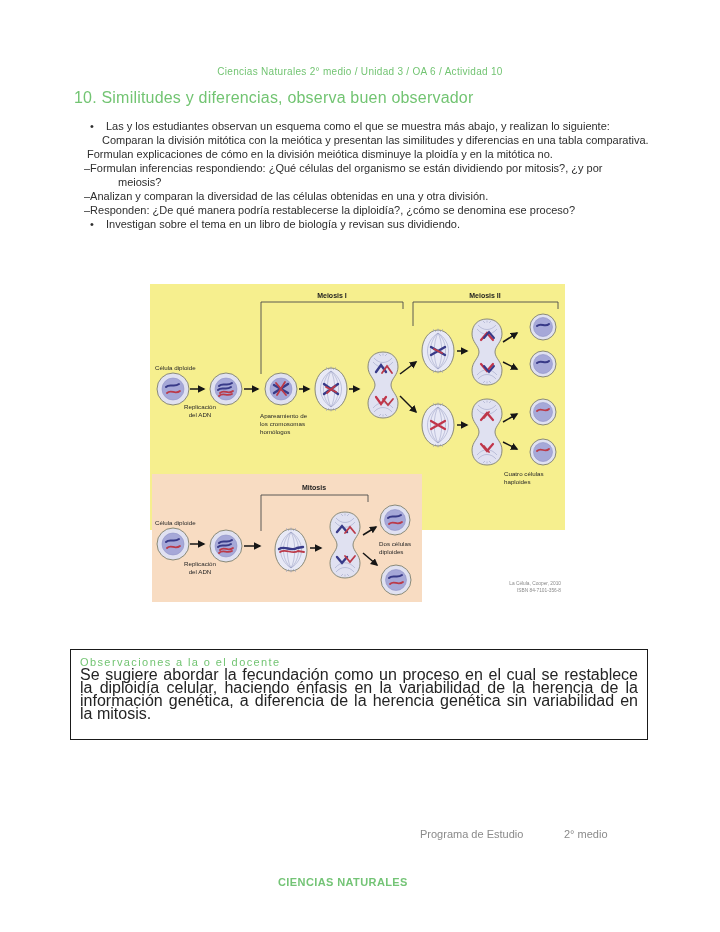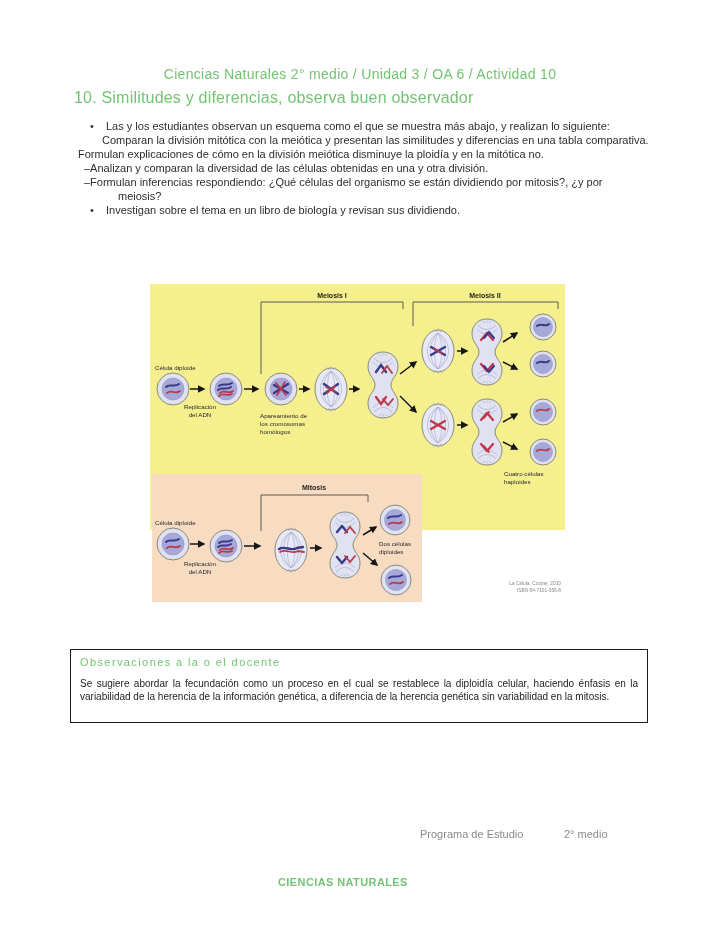--- a/index.html
+++ b/index.html
@@ -3,31 +3,31 @@
 <meta charset="utf-8">
 <style>
   html,body{margin:0;padding:0;}
   body{
     width:720px;height:932px;position:relative;background:#ffffff;
     font-family:"Liberation Sans",sans-serif;color:#2e2e2e;overflow:hidden;
   }
   
   .breadcrumb{
     position:absolute;top:66px;left:0;width:720px;text-align:center;
-    font-size:14px;color:#72c472;letter-spacing:.3px;
+    font-size:10px;color:#72c472;letter-spacing:.3px;
   }
   .activity-title{
     position:absolute;top:89px;left:74px;font-size:16px;color:#72c472;letter-spacing:.2px;
   }
   
   .instr{position:absolute;top:119px;left:70px;width:578px;font-size:11px;line-height:14px;}
   .bullet{position:relative;padding-left:36px;padding-right:35px;}
   .bullet::before{content:"•";position:absolute;left:20px;top:0;}
   .step-a{margin-left:32px;width:527px;padding-left:22px;text-indent:-22px;text-align:justify;}
-  .step-b{margin-left:8px;width:556px;}
+  .step-b{margin-left:17px;width:556px;}
   .step-c{margin-left:14px;width:506px;padding-left:34px;text-indent:-34px;}
   
   .diagram{position:absolute;top:284px;left:150px;width:420px;height:322px;}
   .cmem{fill:#e0e1f1;stroke:#8a8a78;stroke-width:1;}
   .cnuc{fill:#a6a8d8;stroke:#9193c8;stroke-width:.6;}
   .sp{fill:#e8e9f6;stroke:#8a8a78;stroke-width:1;}
   .fib{fill:none;stroke:#9aa0c4;stroke-width:.55;}
   .chB{fill:none;stroke:#383a88;stroke-width:2;stroke-linecap:round;}
   .chB2{fill:none;stroke:#383a88;stroke-width:2.4;stroke-linecap:round;}
   .chR{fill:none;stroke:#bb3a49;stroke-width:1.8;stroke-linecap:round;}
@@ -36,39 +36,40 @@
   .brk{fill:none;stroke:#4a4a4a;stroke-width:.9;}
   .lbl{font-family:"Liberation Sans",sans-serif;font-size:6.2px;fill:#262626;}
   .lblB{font-family:"Liberation Sans",sans-serif;font-size:7px;font-weight:bold;fill:#1e1e1e;}
   .credit{font-family:"Liberation Sans",sans-serif;font-size:4.8px;fill:#8a8a8a;}
   
   .note-box{
     position:absolute;top:649px;left:70px;width:558px;border:1px solid #1a1a1a;
     padding:6px 9px 19px 9px;
   }
   .note-title{font-size:11px;color:#72c472;letter-spacing:1.4px;}
-  .note-body{margin-top:9px;font-size:10px;line-height:13px;text-align:justify;color:#242424;}
+  .note-body{margin-top:0;font-size:16px;line-height:13px;text-align:justify;color:#242424;}
   
   .footer{position:absolute;top:828px;left:0;width:720px;height:16px;font-size:11px;color:#8a8a8a;}
   .f-brand{position:absolute;left:278px;color:#74c476;font-weight:bold;letter-spacing:.4px;margin-top:48px;}
   .f-program{position:absolute;left:420px;}
   .f-grade{position:absolute;left:564px;}
 </style>
 </head>
 <body>
 
 <div class="breadcrumb">Ciencias Naturales 2° medio / Unidad 3 / OA 6 / Actividad 10</div>
 <div class="activity-title">10. Similitudes y diferencias, observa buen observador</div>
 
 <div class="instr">
   <div class="bullet">Las y los estudiantes observan un esquema como el que se muestra más abajo, y realizan lo siguiente:</div>
   <div class="step-a">Comparan la división mitótica con la meiótica y presentan las similitudes y diferencias en una tabla comparativa.</div>
   <div class="step-b">Formulan explicaciones de cómo en la división meiótica disminuye la ploidía y en la mitótica no.</div>
+  <div class="step-c">–Formulan inferencias respondiendo: ¿Qué células del organismo se están dividiendo por mitosis?, ¿y por meiosis?</div>
   <div class="step-c">–Analizan y comparan la diversidad de las células obtenidas en una y otra división.</div>
-  <div class="step-c">–Formulan inferencias respondiendo: ¿Qué células del organismo se están dividiendo por mitosis?, ¿y por meiosis?</div>
+  <div class="step-c">–Responden: ¿De qué manera podría restablecerse la diploidía?, ¿cómo se denomina ese proceso?</div>
   <div class="bullet">Investigan sobre el tema en un libro de biología y revisan sus dividiendo.</div>
 </div>
 
 <svg class="diagram" viewBox="0 0 420 322" xmlns="http://www.w3.org/2000/svg">
   <defs>
     <marker id="arr" markerWidth="6" markerHeight="6" refX="4" refY="2.5" orient="auto">
       <path d="M0,0 L5,2.5 L0,5 Z" fill="#161616"></path>
     </marker>
     <g id="interCell">
         <circle r="16" class="cmem"></circle>

